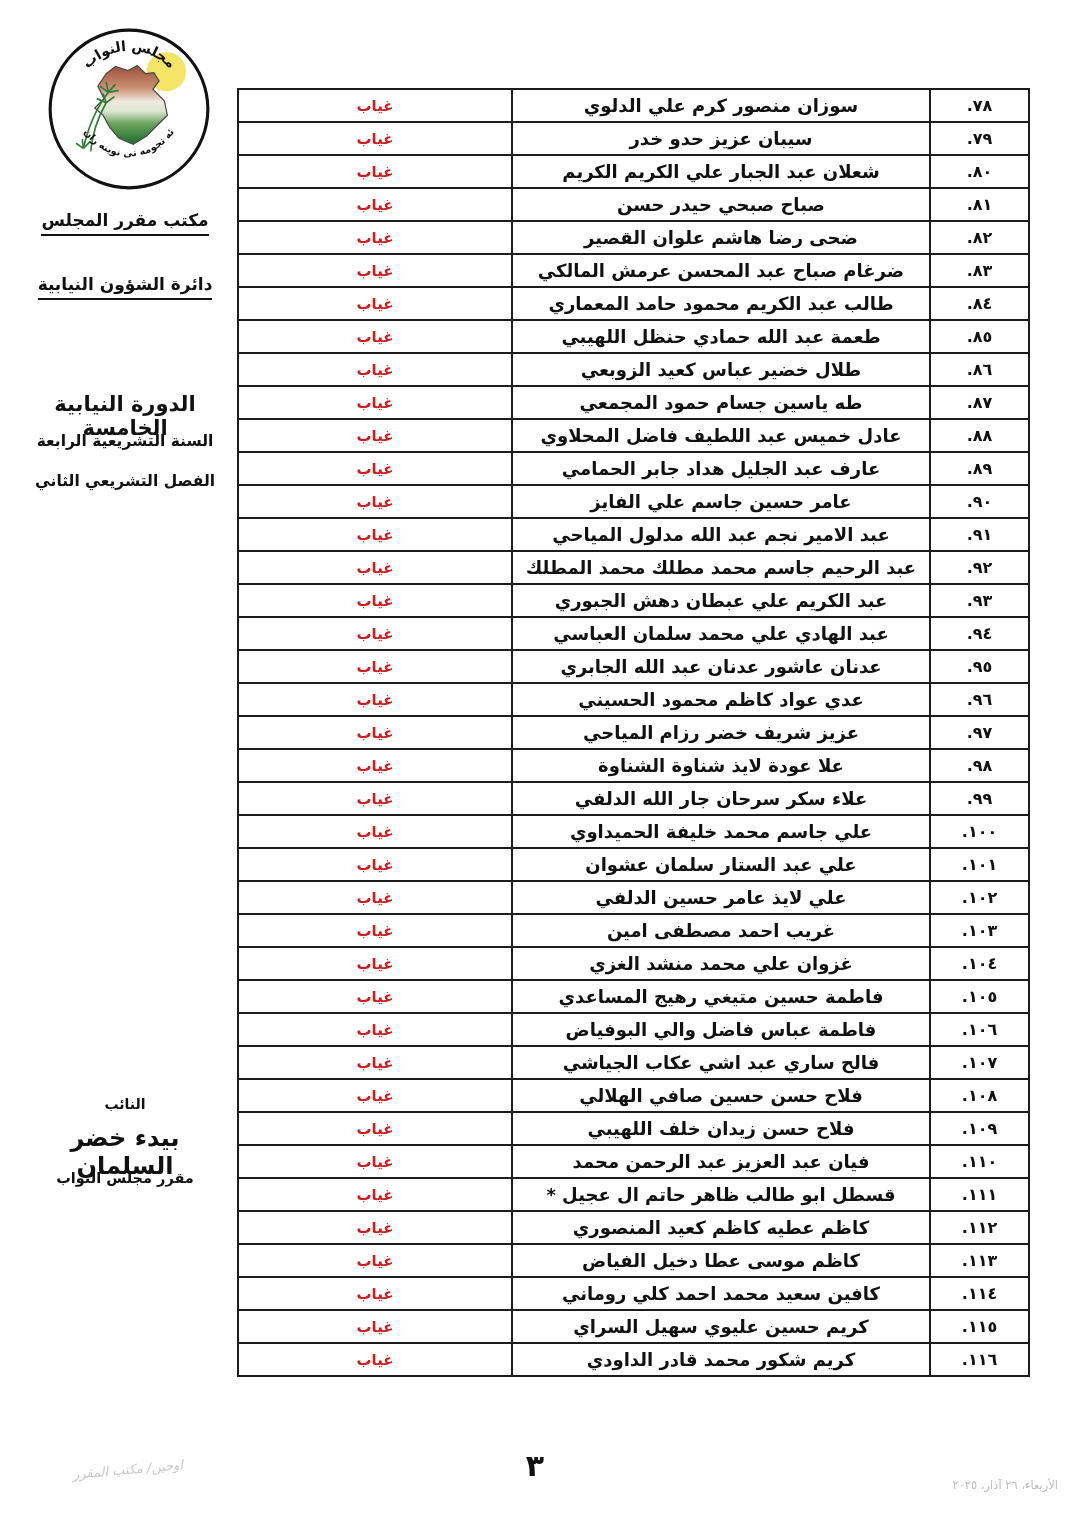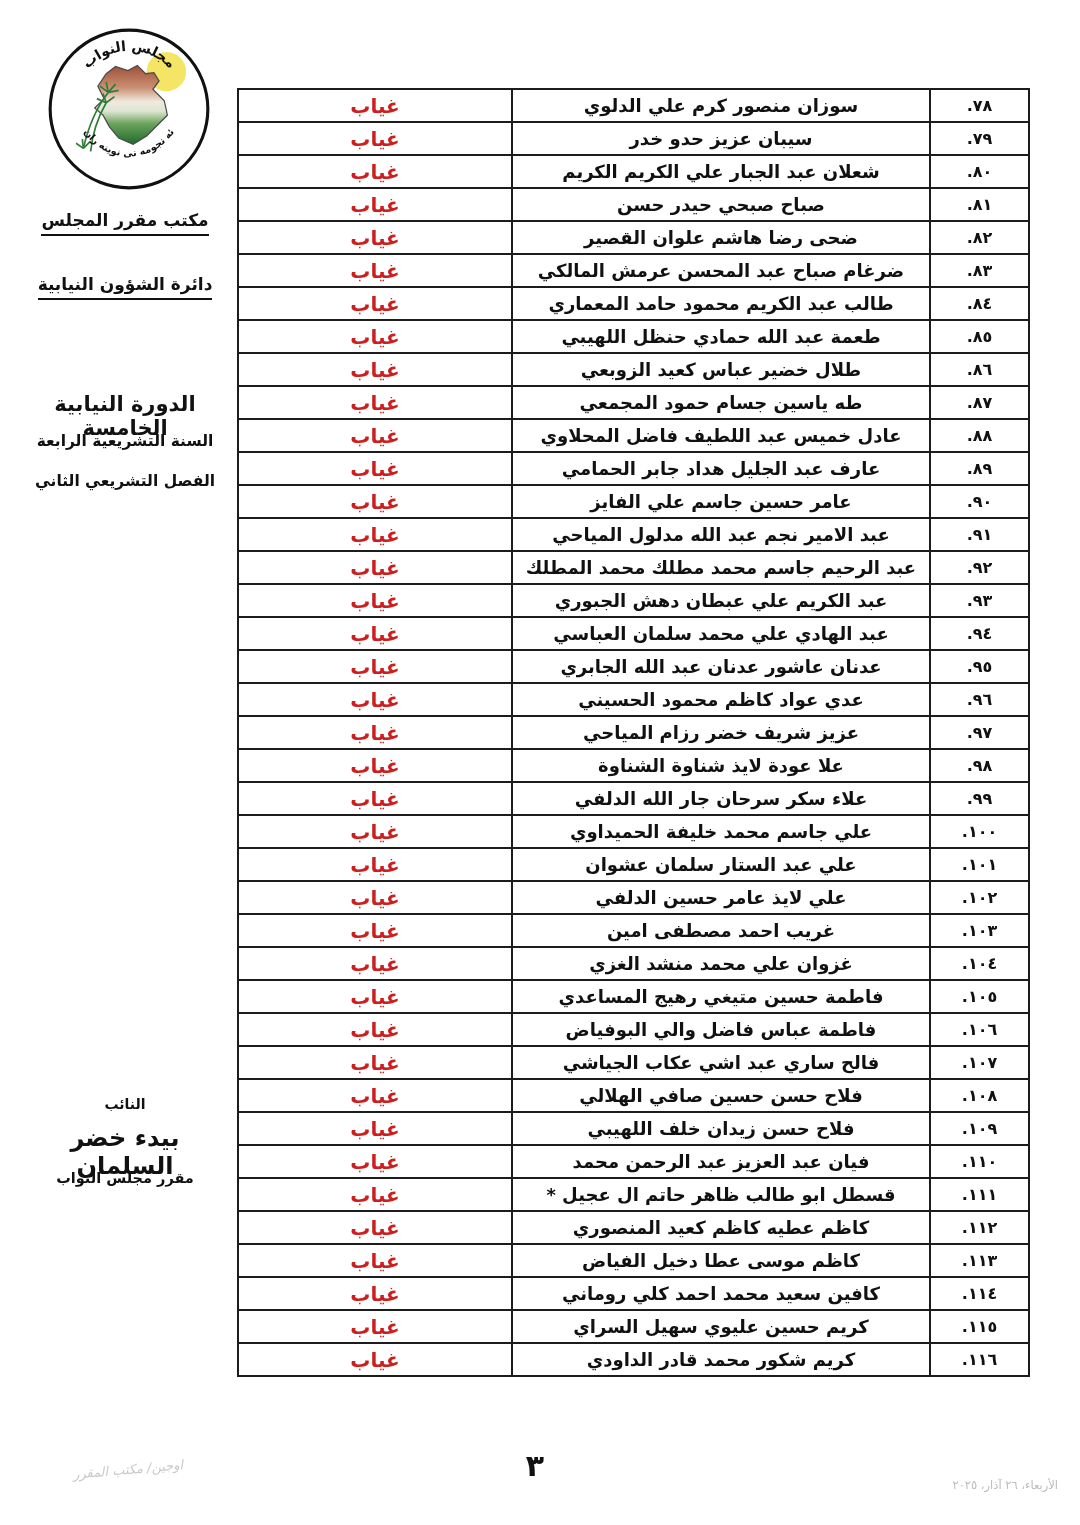--- a/index.html
+++ b/index.html
@@ -16,21 +16,21 @@
   .attendance-table{
     position:absolute;top:88px;left:237px;width:773px;
     border-collapse:collapse;direction:rtl;table-layout:fixed;
   }
   .attendance-table td{
     border:2px solid #1c1c1c;height:31px;padding:0 4px;
     text-align:center;vertical-align:middle;overflow:hidden;white-space:nowrap;
   }
   .num-cell{font-size:16px;font-weight:bold;width:89px;}
   .name-cell{font-size:18px;font-weight:bold;width:408px;margin-left:48px;}
-  .status-cell{font-size:20px;font-weight:bold;width:264px;}
+  .status-cell{font-size:15px;font-weight:bold;width:264px;}
   
   .logo-wrap{position:absolute;top:26px;left:46px;width:166px;height:166px;}
   .sidebar-line{position:absolute;left:20px;width:210px;text-align:center;direction:rtl;font-weight:bold;}
   .office-line{top:210px;font-size:17px;}
   .dept-line{top:274px;font-size:17px;}
   .underlined{display:inline-block;border-bottom:2.5px solid #111;padding-bottom:4px;}
   .term-line1{top:392px;font-size:21px;}
   .term-line2{top:432px;font-size:15.5px;}
   .term-line3{top:472px;font-size:15.5px;}
   .mp-title{top:1096px;font-size:14px;}

